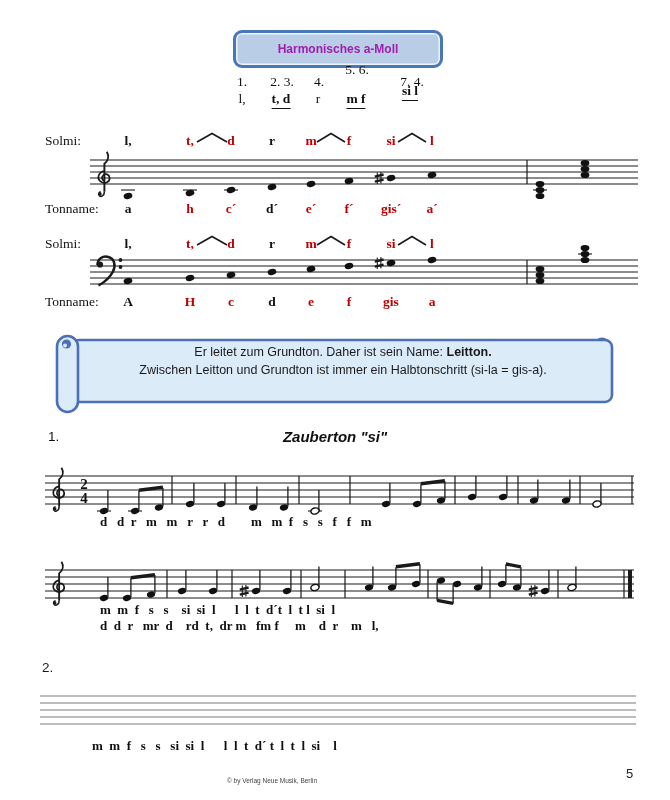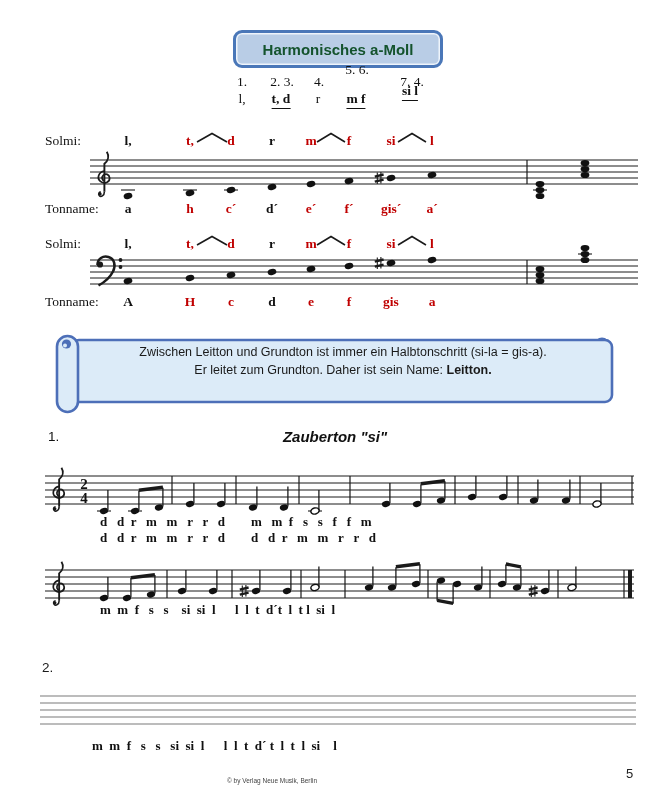--- a/index.html
+++ b/index.html
@@ -3,21 +3,21 @@
 <meta charset="utf-8">
 <style>
   html,body{margin:0;padding:0;background:#fff}
   .page{position:relative;width:670px;height:800px;background:#fff;overflow:hidden;
         font-family:"Liberation Serif",serif;color:#111}
   .abs{position:absolute}
   .ctr{transform:translateX(-50%)}
   .title-box{left:233px;top:30px;width:204px;height:32px;background:#b9cde6;
      border:3px solid #4a77b8;border-radius:9px;box-shadow:inset 0 0 0 1.5px #eef4fb;
      display:flex;align-items:center;justify-content:center}
-  .title-box span{font-family:"Liberation Sans",sans-serif;font-weight:bold;font-size:15px;color:#14532d}
+  .title-box span{font-family:"Liberation Sans",sans-serif;font-weight:bold;font-size:12px;color:#a21caf}
   .deg{font-size:13.5px;font-weight:normal}
   .deg.n{font-weight:normal}
   .syl-h{font-size:13.5px;font-weight:bold;border-bottom:1.4px solid #111;padding-bottom:1px}
   .syl-h.n{font-weight:normal;border-bottom:none}
   .lbl{font-size:13.5px;font-weight:normal}
   .syl{font-size:13.5px;font-weight:bold}
   .rd{color:#c00000}
   .scroll-text{left:80px;top:344px;width:526px;text-align:center;
      font-family:"Liberation Sans",sans-serif;font-size:12.5px;line-height:17.5px;color:#1a1a1a}
   .song-num{font-family:"Liberation Sans",sans-serif;font-size:13.5px}
@@ -221,22 +221,22 @@
 
   <svg class="abs" style="left:0;top:328px" width="670" height="92" viewBox="0 0 670 92">
     <circle cx="602" cy="17" r="7.5" fill="#4d6fb8" stroke="none"></circle>
     <circle cx="600" cy="19" r="3" fill="#dcebf8" stroke="none"></circle>
     <rect x="72" y="12" width="540" height="62" rx="7" fill="#dcebf8" stroke="#4d6fb8" stroke-width="2.6"></rect>
     <rect x="57" y="8" width="21" height="76" rx="10.5" fill="#dcebf8" stroke="#4d6fb8" stroke-width="2.6"></rect>
     <circle cx="66.5" cy="16" r="4.6" fill="#4d6fb8" stroke="none"></circle>
     <circle cx="65" cy="17.5" r="2" fill="#dcebf8" stroke="none"></circle>
   </svg>
   <div class="abs scroll-text">
+    <div><span>Er leitet zum Grundton. Daher ist sein Name: </span><b>Leitton.</b></div>
     <div>Zwischen Leitton und Grundton ist immer ein Halbtonschritt (si-la = gis-a).</div>
-    <div><span>Er leitet zum Grundton. Daher ist sein Name: </span><b>Leitton.</b></div>
   </div>
 
   <span class="abs song-num" style="left:48px;top:429px">1.</span>
   <span class="abs ctr song-title" style="left:335px;top:428px">Zauberton "si"</span>
 
   <svg class="abs" style="left:0;top:450px" width="670" height="68" viewBox="0 0 670 68">
     <g>
       <line class="stf" x1="45" y1="26" x2="634" y2="26"></line>
         <line class="stf" x1="45" y1="33" x2="634" y2="33"></line>
       <line class="stf" x1="45" y1="40" x2="634" y2="40"></line>
@@ -293,21 +293,20 @@
         <line class="stem" x1="537.9" y1="49.5" x2="537.9" y2="29.5"></line>
       <ellipse class="hd" cx="566" cy="50.5" rx="4.2" ry="3" transform="rotate(-14 566 50.5)"></ellipse>
         <line class="stem" x1="569.9" y1="49.5" x2="569.9" y2="29.5"></line>
       <line class="bar" x1="580" y1="26" x2="580" y2="54"></line>
       <ellipse class="hf" cx="597" cy="54" rx="4.2" ry="3" transform="rotate(-14 597 54)"></ellipse>
         <line class="stem" x1="600.9" y1="53" x2="600.9" y2="33"></line>
       <line class="bar" x1="632" y1="26" x2="632" y2="54"></line>
     </g>
   </svg>
   <div class="abs lyr" style="left:100px;top:514px">d   d  r   m   m   r   r   d        m   m  f   s   s   f   f   m</div>
-  <div class="abs lyr" style="left:100px;top:530px">d   d  r   m   m   r   r   d        d   d  r   m   m   r   r   d</div>
 
   <svg class="abs" style="left:0;top:546px" width="670" height="64" viewBox="0 0 670 64">
     <g>
       <line class="stf" x1="45" y1="24" x2="634" y2="24"></line>
         <line class="stf" x1="45" y1="31" x2="634" y2="31"></line>
       <line class="stf" x1="45" y1="38" x2="634" y2="38"></line>
         <line class="stf" x1="45" y1="45" x2="634" y2="45"></line>
       <line class="stf" x1="45" y1="52" x2="634" y2="52"></line>
     </g>
     <g transform="translate(49,11) scale(0.78)" fill="none">
@@ -364,20 +363,21 @@
       <ellipse class="hd" cx="545" cy="45" rx="4.2" ry="3" transform="rotate(-14 545 45)"></ellipse>
         <line class="stem" x1="548.9" y1="44" x2="548.9" y2="24"></line>
       <line class="bar" x1="558" y1="24" x2="558" y2="52"></line>
       <ellipse class="hf" cx="572" cy="41.5" rx="4.2" ry="3" transform="rotate(-14 572 41.5)"></ellipse>
         <line class="stem" x1="575.9" y1="40.5" x2="575.9" y2="20.5"></line>
       <line class="bar" x1="624" y1="24" x2="624" y2="52"></line>
       <line class="fat" x1="630" y1="24" x2="630" y2="52"></line>
     </g>
   </svg>
   <div class="abs lyr" style="left:100px;top:602px">m  m  f   s   s    si  si  l      l  l  t  d´t  l  t l  si  l</div>
+  <div class="abs lyr" style="left:100px;top:618px">d  d  r   mr  d    rd  t,  dr m   fm f     m    d  r    m   l,</div>
 
   <span class="abs task" style="left:42px;top:660px">2.</span>
 
   <svg class="abs" style="left:0;top:692px" width="670" height="40" viewBox="0 0 670 40">
     <line class="gstf" x1="40" y1="4" x2="636" y2="4"></line>
       <line class="gstf" x1="40" y1="11" x2="636" y2="11"></line>
     <line class="gstf" x1="40" y1="18" x2="636" y2="18"></line>
       <line class="gstf" x1="40" y1="25" x2="636" y2="25"></line>
     <line class="gstf" x1="40" y1="32" x2="636" y2="32"></line>
   </svg>

